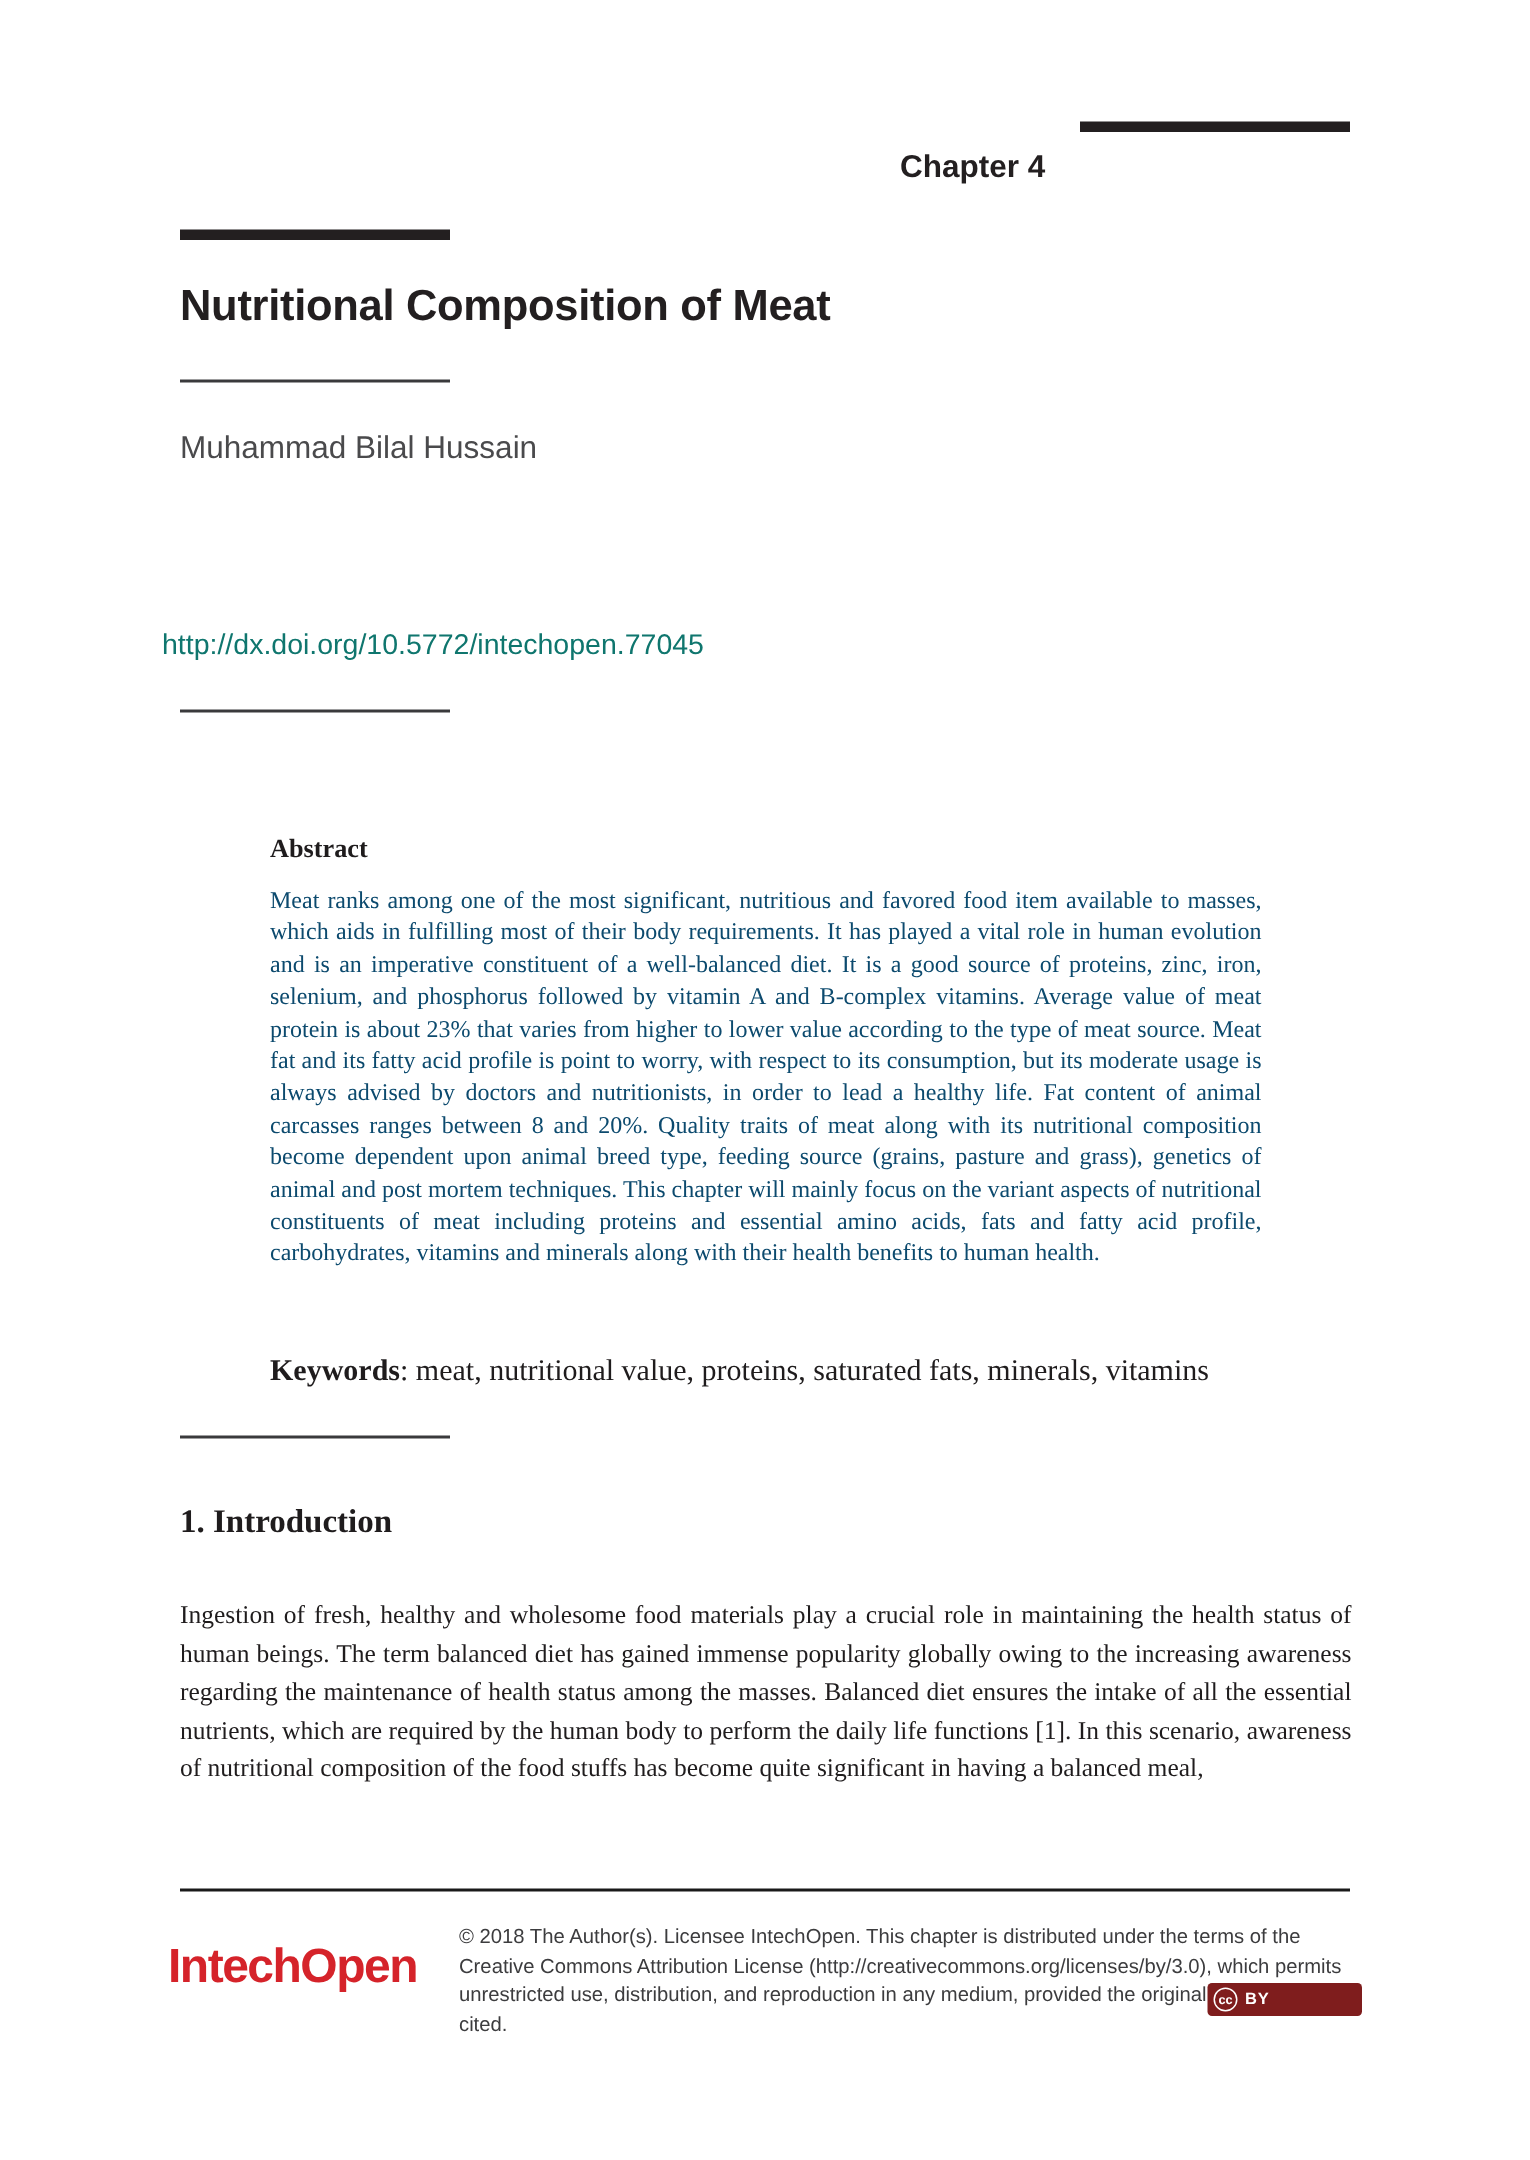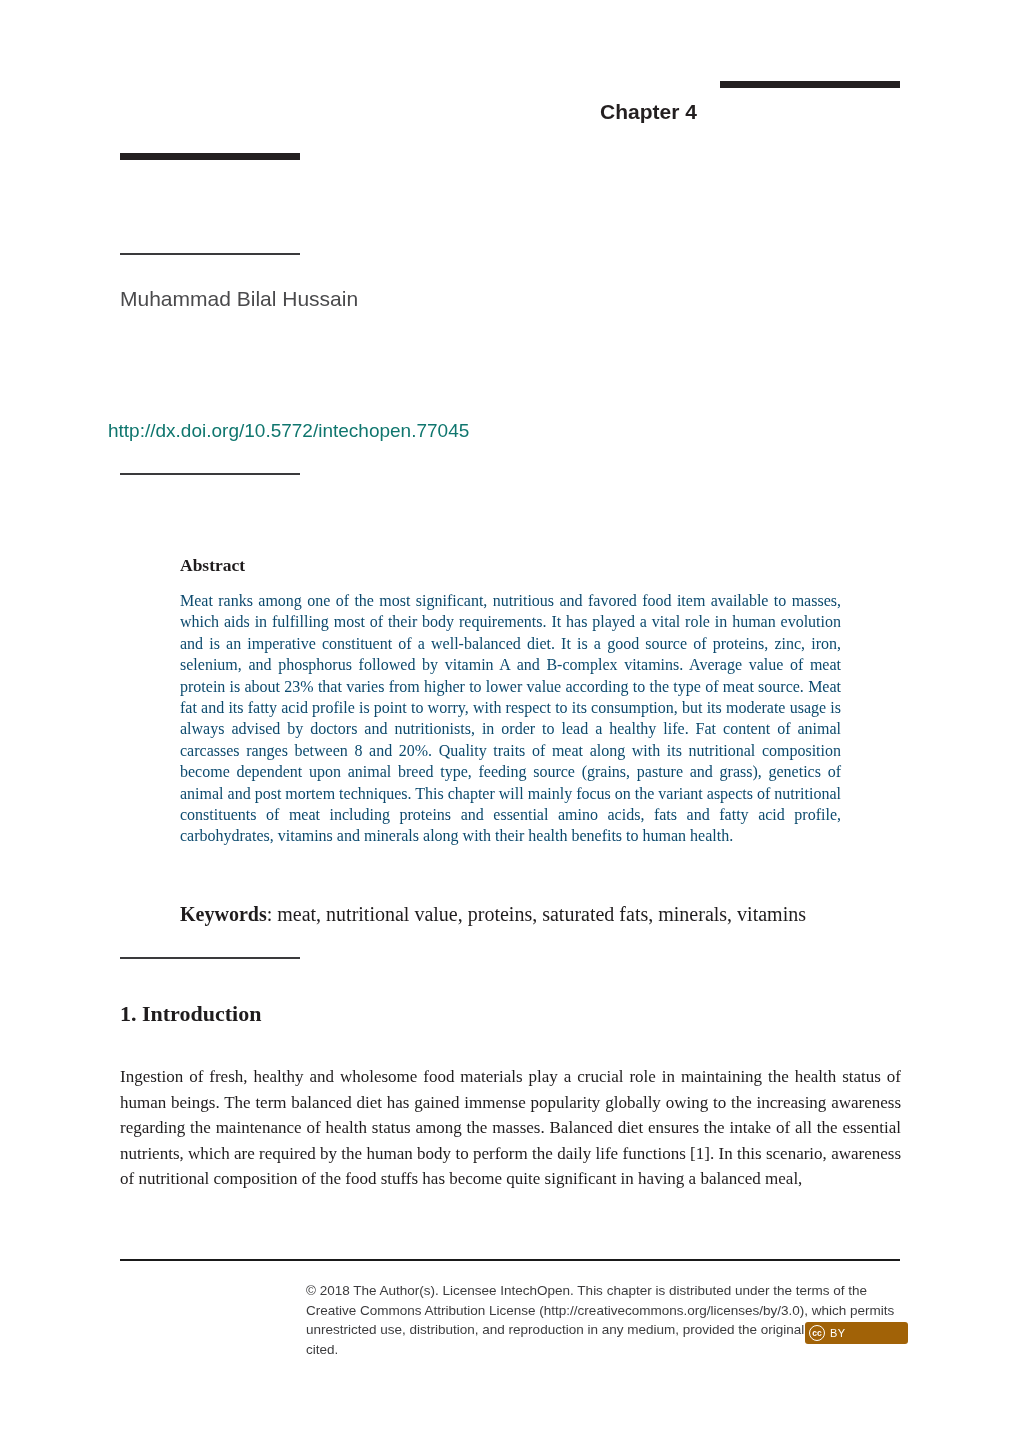--- a/index.html
+++ b/index.html
@@ -162,21 +162,21 @@
     left: 306px; top: 1281px;
     width: 602px;
     font-size: 13.5px;
     line-height: 19.5px;
     color: #3c3c3e;
   }
   .cc-badge {
     position: absolute;
     left: 805px; top: 1322px;
     width: 103px; height: 22px;
-    background: #a16207;
+    background: #7f1d1d;
     border-radius: 3px;
     box-sizing: border-box;
     display: flex;
     align-items: center;
     gap: 5px;
     padding-left: 4px;
     cursor: pointer;
   }
   .cc-circle {
     width: 14px; height: 14px;
@@ -185,52 +185,54 @@
     color: #ffffff;
     font-size: 8.5px;
     font-weight: 700;
     line-height: 14px;
     text-align: center;
     flex: 0 0 auto;
   }
   .cc-by {
     color: #ffffff;
     font-size: 11px;
-    font-weight: 400;
+    font-weight: 700;
     letter-spacing: 0.5px;
   }
 </style>
 </head>
 <body>
 
 <div class="page">
 
   <div class="chapter-rule"></div>
   <div class="chapter-label">Chapter 4</div>
 
   <div class="title-rule"></div>
+  <h1 class="page-title">Nutritional Composition of Meat</h1>
   <div class="title-underline"></div>
 
   <div class="authors">
     <div>Muhammad Bilal Hussain</div>
   </div>
 
   <a class="doi-link">http://dx.doi.org/10.5772/intechopen.77045</a>
 
   <div class="divider divider-top"></div>
 
   <h2 class="abstract-heading">Abstract</h2>
   <p class="abstract-body">Meat ranks among one of the most significant, nutritious and favored food item available to masses, which aids in fulfilling most of their body requirements. It has played a vital role in human evolution and is an imperative constituent of a well-balanced diet. It is a good source of proteins, zinc, iron, selenium, and phosphorus followed by vitamin A and B-complex vitamins. Average value of meat protein is about 23% that varies from higher to lower value according to the type of meat source. Meat fat and its fatty acid profile is point to worry, with respect to its consumption, but its moderate usage is always advised by doctors and nutritionists, in order to lead a healthy life. Fat content of animal carcasses ranges between 8 and 20%. Quality traits of meat along with its nutritional composition become dependent upon animal breed type, feeding source (grains, pasture and grass), genetics of animal and post mortem techniques. This chapter will mainly focus on the variant aspects of nutritional constituents of meat including proteins and essential amino acids, fats and fatty acid profile, carbohydrates, vitamins and minerals along with their health benefits to human health.</p>
   <p class="keywords"><b>Keywords</b><span>: meat, nutritional value, proteins, saturated fats, minerals, vitamins</span></p>
 
   <div class="divider divider-mid"></div>
 
   <h2 class="intro-heading">1. Introduction</h2>
   <p class="intro-body">Ingestion of fresh, healthy and wholesome food materials play a crucial role in maintaining the health status of human beings. The term balanced diet has gained immense popularity globally owing to the increasing awareness regarding the maintenance of health status among the masses. Balanced diet ensures the intake of all the essential nutrients, which are required by the human body to perform the daily life functions [1]. In this scenario, awareness of nutritional composition of the food stuffs has become quite significant in having a balanced meal,</p>
 
   <div class="footer-rule"></div>
+  <div class="publisher-logo">IntechOpen</div>
   <div class="license-text">© 2018 The Author(s). Licensee IntechOpen. This chapter is distributed under the terms of the Creative Commons Attribution License (http://creativecommons.org/licenses/by/3.0), which permits unrestricted use, distribution, and reproduction in any medium, provided the original work is properly cited.</div>
   <div class="cc-badge">
     <span class="cc-circle">cc</span>
     <span class="cc-by">BY</span>
   </div>
 
 </div>
 
 </body></html>

